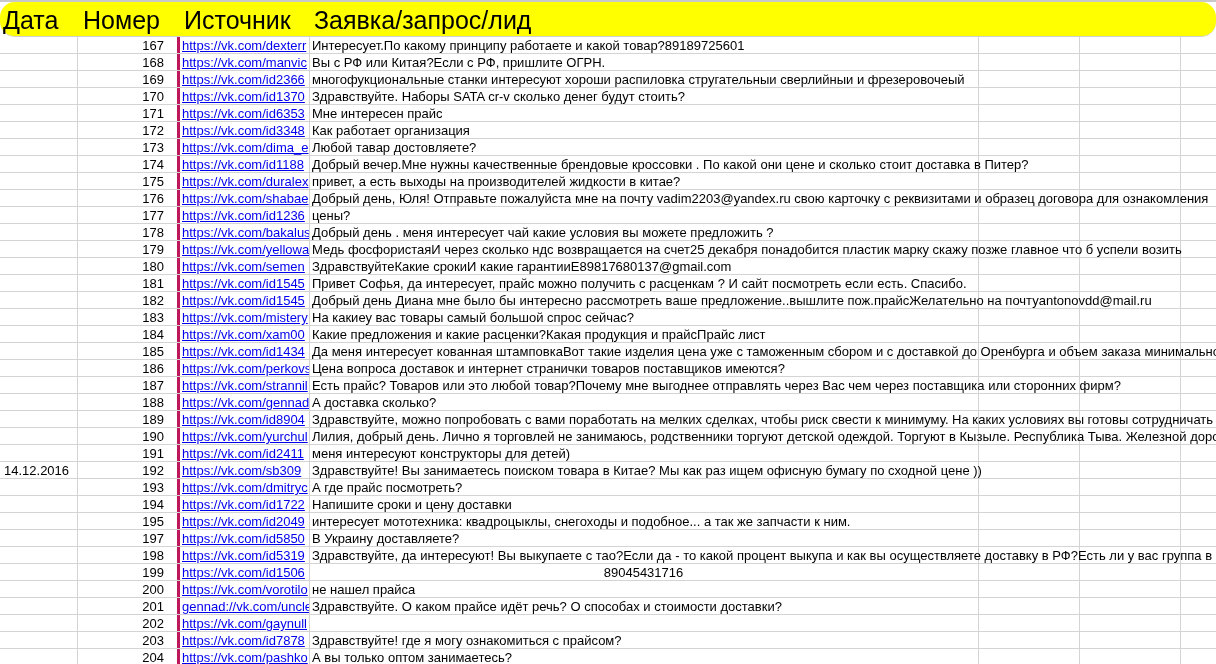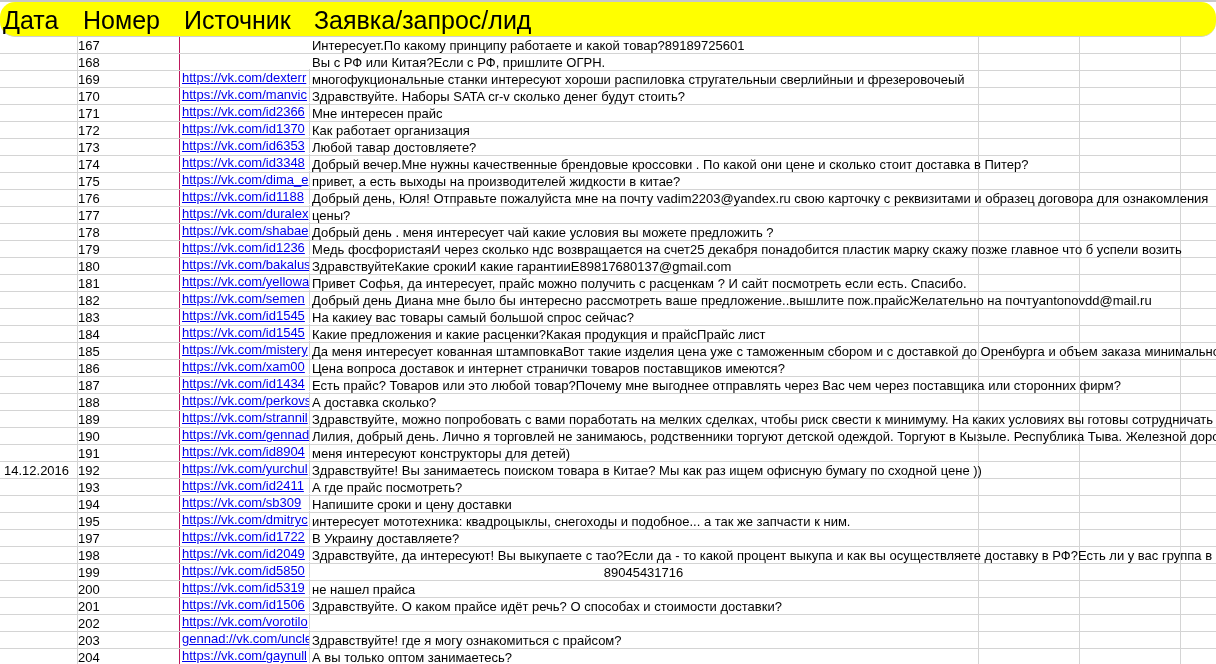--- a/index.html
+++ b/index.html
@@ -7,22 +7,22 @@
          font-family:"Liberation Sans", sans-serif; font-size:13px; color:#000; }
   .sheet { position:absolute; left:0; top:0; width:1216px; }
   .topline { height:2px; background:#c8c8c8; }
   .header { position:relative; height:34px; background:#ffff00; border-bottom:1px solid #d0d0d0;border-radius:15px; }
   .header .h { position:absolute; top:0; height:34px; line-height:36px;
                font-size:25px; white-space:nowrap; }
   .row { position:relative; height:16px; border-bottom:1px solid #d4d4d4; }
   .cell { position:absolute; top:0; height:16px; line-height:17px; white-space:nowrap;
           overflow:hidden; box-sizing:border-box; }
   .c-date { left:0; width:78px; padding-left:4px; border-right:1px solid #d4d4d4; }
-  .c-num { left:78px; width:102px; text-align:left; padding-right:13px; border-right:1px solid #be185d; }
-  .c-src { left:180px; width:130px; padding-left:2px; border-right:1px solid #d4d4d4;margin-top:32px; }
+  .c-num { left:78px; width:102px; text-align:right; padding-right:13px; border-right:3px solid #be185d; }
+  .c-src { left:180px; width:130px; padding-left:2px; border-right:1px solid #d4d4d4; }
   .c-src a { color:#0000ee; text-decoration:underline; }
   .c-text { left:310px; padding-left:2px; overflow:visible; z-index:2; background:transparent; }
   .c-text.right { width:668px; text-align:center; padding-right:3px; }
   .grid-v { position:absolute; top:37px; bottom:0; width:1px; background:#d4d4d4; z-index:1; }
 </style>
 </head>
 <body>
 
 <div class="sheet">
   <div class="topline"></div>

